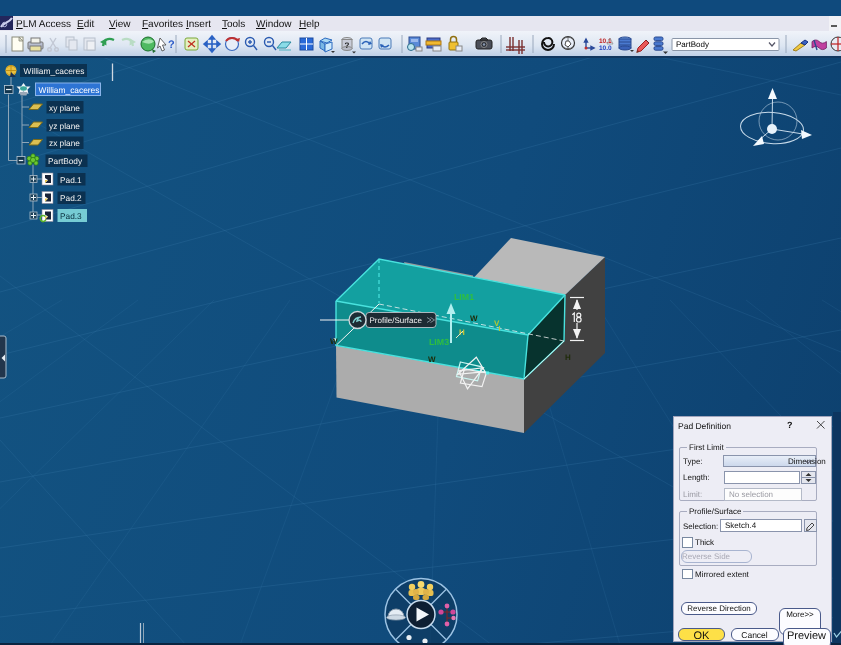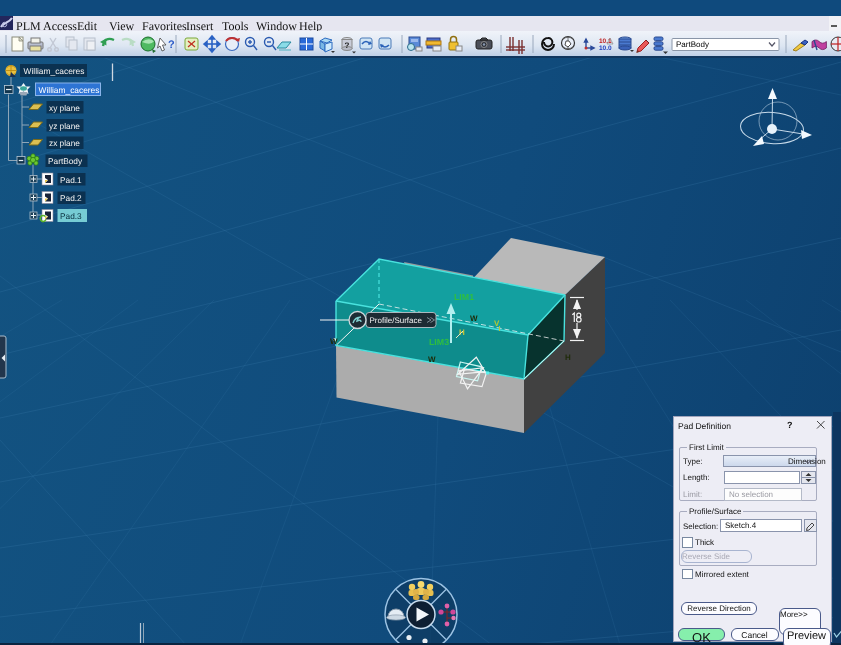--- a/index.html
+++ b/index.html
@@ -3,21 +3,21 @@
 <meta charset="utf-8">
 <style>
   html,body{margin:0;padding:0;}
   body{width:841px;height:645px;overflow:hidden;font-family:"Liberation Sans",sans-serif;-webkit-font-smoothing:antialiased;}
   *{-webkit-font-smoothing:antialiased;text-rendering:geometricPrecision;}
   #screen{position:relative;width:841px;height:645px;background:#0F4A7D;overflow:hidden;}
   
   #titlebar{position:absolute;left:0;top:0;width:841px;height:16px;background:#fafafa;}
   #titlebar .ttext{position:absolute;left:18px;top:3px;font-size:7.5px;color:#8a8a94;letter-spacing:.2px;}
   #menubar{position:absolute;left:0;top:16px;width:841px;height:15px;background:#e6e6f0;}
-  .mi{position:absolute;top:3px;font-size:12px;color:#111;font-family:Liberation Serif, serif;}
+  .mi{position:absolute;top:3px;font-size:10px;color:#111;}
   .mi u{text-decoration:underline;}
   #toolbar{position:absolute;left:0;top:31px;width:841px;height:27px;background:linear-gradient(#f0f3f9,#dde6f2 55%,#b9cbe4);}
   #tbline{position:absolute;left:0;top:56px;width:841px;height:3px;background:#11375f;}
   #viewport{position:absolute;left:0;top:58px;width:841px;height:587px;background:linear-gradient(105deg,#135381 0%,#104b7c 55%,#0d406e 100%);}
   #botstrip{position:absolute;left:0;top:643px;width:841px;height:2px;background:#0a2440;}
 </style>
 </head>
 <body>
 <div id="screen">
   <div id="menubar">
@@ -574,22 +574,22 @@
       <svg width="11" height="11">
           <path d="M2 8 l5 -5 l2 2 l-5 5 l-2.5 0.5 z" fill="none" stroke="#333" stroke-width=".9"></path>
         </svg>
     </div>
     <div style="position:absolute;left:8px;top:120px;width:8.5px;height:8.5px;background:#fff;border:1px solid #7888a0;"></div>
     <div style="position:absolute;left:21px;top:121px;">Thick</div>
     <div style="position:absolute;left:7px;top:132.5px;width:71px;height:13px;background:#ededf5;border:1.4px solid #a8b4d0;border-radius:6px;box-sizing:border-box;color:#a8a8b4;"><span style="position:relative;top:1px;">Reverse Side</span></div>
     <div style="position:absolute;left:8px;top:151.5px;width:8.5px;height:8.5px;background:#fff;border:1px solid #7888a0;"></div>
     <div style="position:absolute;left:21px;top:152.5px;">Mirrored extent</div>
     <div style="position:absolute;left:7px;top:165px;width:76px;height:13px;background:#fcfcff;border:1.4px solid #4a5a8a;border-radius:6px;box-sizing:border-box;text-align:center;margin-top:20px;"><span style="position:relative;top:1px;">Reverse Direction</span></div>
-    <div style="position:absolute;left:105px;top:191px;width:42px;height:27px;background:#fcfcff;border:1.4px solid #4a5a8a;border-radius:6px;box-sizing:border-box;"><span style="position:relative;top:1px;">More&gt;&gt;</span></div>
-    <div style="position:absolute;left:4px;top:210.5px;width:47px;height:13px;background:#86efac;border:1.4px solid #4a5a8a;border-radius:6px;box-sizing:border-box;text-align:center;font-size:13px;"><span style="position:relative;top:1px;">OK</span></div>
+    <div style="position:absolute;left:105px;top:191px;width:42px;height:27px;background:#fcfcff;border:1.4px solid #4a5a8a;border-radius:6px;box-sizing:border-box;text-align:center;"><span style="position:relative;top:1px;">More&gt;&gt;</span></div>
+    <div style="position:absolute;left:4px;top:210.5px;width:47px;height:13px;background:#fde047;border:1.4px solid #4a5a8a;border-radius:6px;box-sizing:border-box;text-align:center;font-size:11px;"><span style="position:relative;top:1px;">OK</span></div>
     <div style="position:absolute;left:56.5px;top:210.5px;width:48px;height:13px;background:#fcfcff;border:1.4px solid #4a5a8a;border-radius:6px;box-sizing:border-box;text-align:center;font-size:8.5px;"><span style="position:relative;top:1px;">Cancel</span></div>
     <div style="position:absolute;left:108.5px;top:210.5px;width:48px;height:21px;background:#fcfcff;border:1.4px solid #4a5a8a;border-radius:6px;box-sizing:border-box;text-align:center;font-size:11px;"><span style="position:relative;top:1px;">Preview</span></div>
   </div>
   <div style="position:absolute;left:833px;top:412px;width:8px;height:231px;background:#0d3560;"></div>
   <svg width="10" height="10" style="position:absolute;left:833px;top:630px">
       <path d="M1 3 l2.5 4 l5 -6" stroke="#9fd4e8" stroke-width="1.2" fill="none"></path>
     </svg>
 </div>
 
 </body></html>

